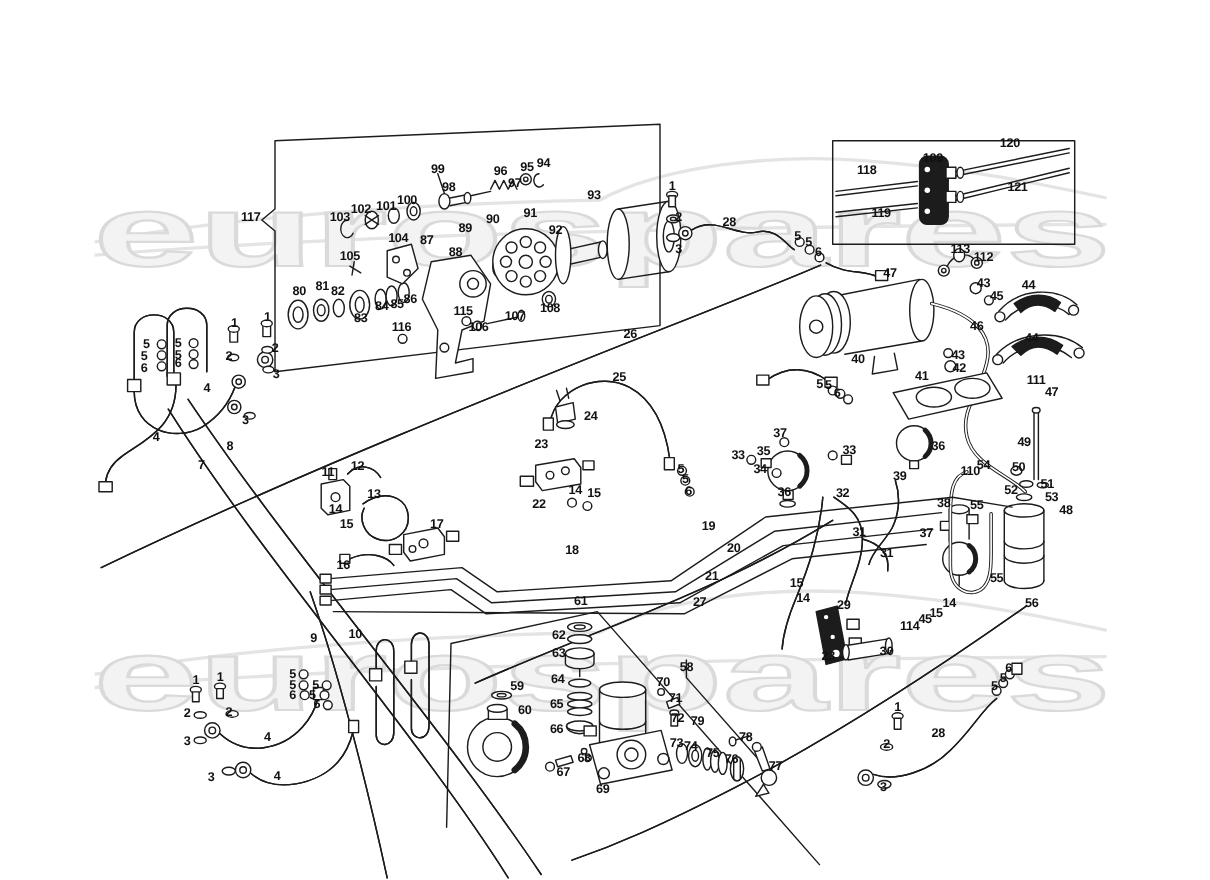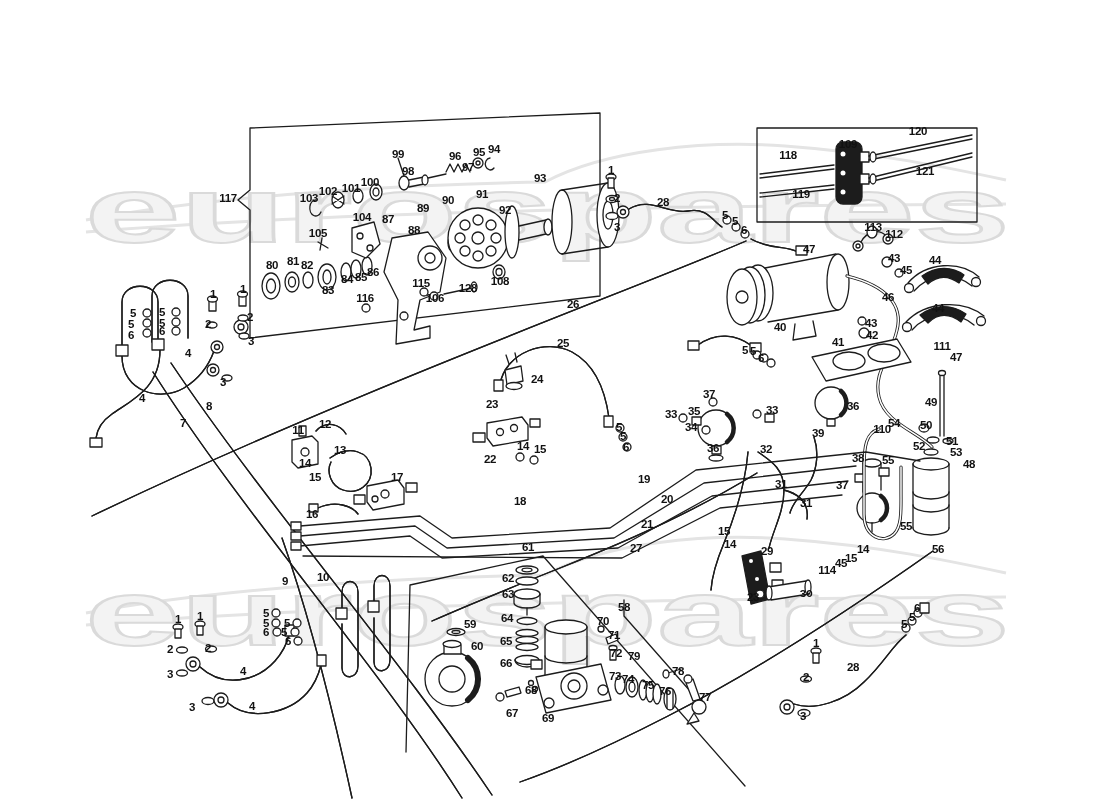--- a/index.html
+++ b/index.html
@@ -513,21 +513,21 @@
       <span class="plabel" style="left: 272px; top: 265px;">80</span>
       <span class="plabel" style="left: 293px; top: 261px;">81</span>
       <span class="plabel" style="left: 307px; top: 265px;">82</span>
       <span class="plabel" style="left: 328px; top: 290px;">83</span>
       <span class="plabel" style="left: 347px; top: 279px;">84</span>
       <span class="plabel" style="left: 361px; top: 277px;">85</span>
       <span class="plabel" style="left: 373px; top: 272px;">86</span>
       <span class="plabel" style="left: 421px; top: 283px;">115</span>
       <span class="plabel" style="left: 365px; top: 298px;">116</span>
       <span class="plabel" style="left: 435px; top: 298px;">106</span>
-      <span class="plabel" style="left: 468px; top: 288px;">128</span>
+      <span class="plabel" style="left: 468px; top: 288px;">107</span>
       <span class="plabel" style="left: 500px; top: 281px;">108</span>
       <span class="plabel" style="left: 611px; top: 170px;">1</span>
       <span class="plabel" style="left: 617px; top: 198px;">2</span>
       <span class="plabel" style="left: 617px; top: 227px;">3</span>
       <span class="plabel" style="left: 663px; top: 202px;">28</span>
       <span class="plabel" style="left: 725px; top: 215px;">5</span>
       <span class="plabel" style="left: 735px; top: 221px;">5</span>
       <span class="plabel" style="left: 744px; top: 230px;">6</span>
       <span class="plabel" style="left: 809px; top: 249px;">47</span>
       <span class="plabel" style="left: 788px; top: 155px;">118</span>
@@ -624,21 +624,21 @@
       <span class="plabel" style="left: 288px; top: 641px;">6</span>
       <span class="plabel" style="left: 624px; top: 607px;">58</span>
       <span class="plabel" style="left: 470px; top: 624px;">59</span>
       <span class="plabel" style="left: 477px; top: 646px;">60</span>
       <span class="plabel" style="left: 510px; top: 547px; padding-left: 36px;">61</span>
       <span class="plabel" style="left: 508px; top: 578px;">62</span>
       <span class="plabel" style="left: 508px; top: 594px;">63</span>
       <span class="plabel" style="left: 507px; top: 618px;">64</span>
       <span class="plabel" style="left: 506px; top: 641px;">65</span>
       <span class="plabel" style="left: 506px; top: 663px;">66</span>
-      <span class="plabel" style="left: 512px; top: 702px; margin-top: 11px;">67</span>
+      <span class="plabel" style="left: 512px; top: 702px;">67</span>
       <span class="plabel" style="left: 531px; top: 690px;">68</span>
       <span class="plabel" style="left: 548px; top: 718px;">69</span>
       <span class="plabel" style="left: 603px; top: 621px;">70</span>
       <span class="plabel" style="left: 614px; top: 635px;">71</span>
       <span class="plabel" style="left: 616px; top: 653px;">72</span>
       <span class="plabel" style="left: 634px; top: 656px;">79</span>
       <span class="plabel" style="left: 615px; top: 676px;">73</span>
       <span class="plabel" style="left: 628px; top: 679px;">74</span>
       <span class="plabel" style="left: 648px; top: 685px;">75</span>
       <span class="plabel" style="left: 665px; top: 691px;">76</span>

